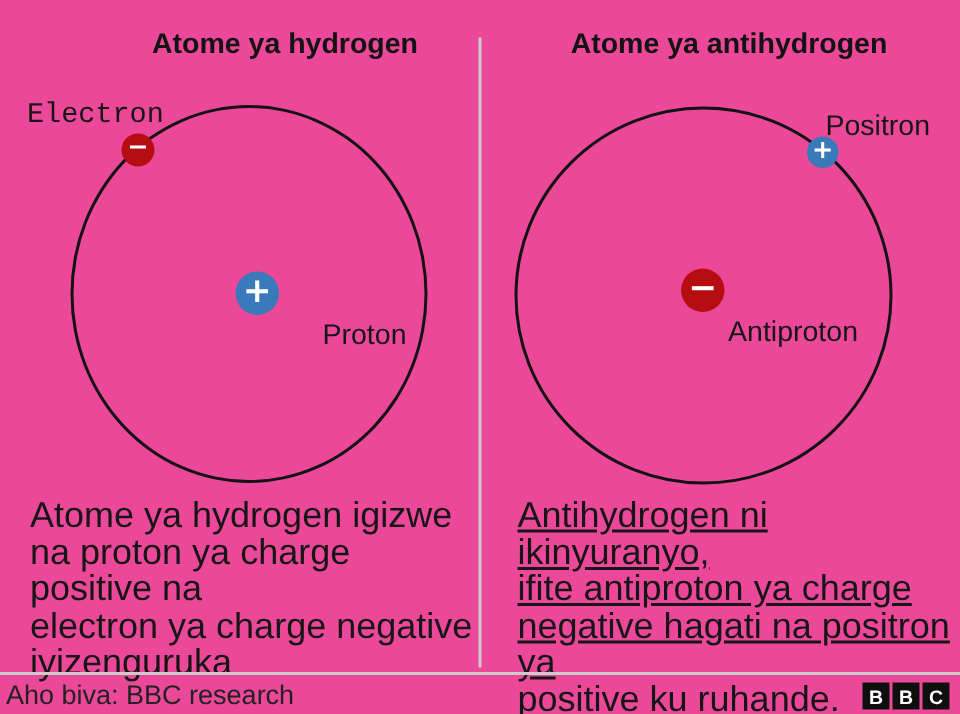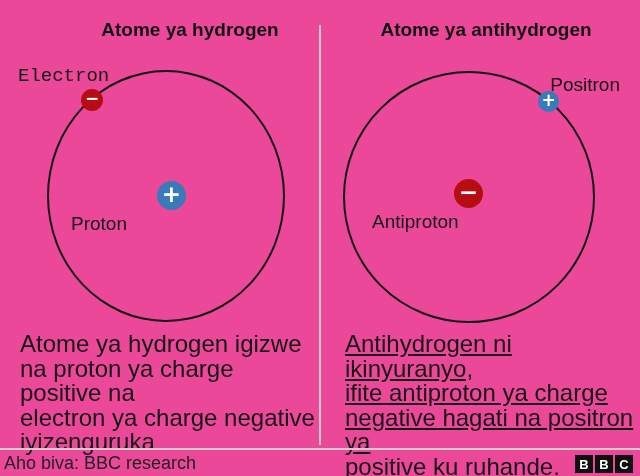--- a/index.html
+++ b/index.html
@@ -22,21 +22,21 @@
     position:absolute;border:2.5px solid #131313;border-radius:50%;
     box-sizing:border-box;background:transparent;
   }
   .orbit-left{left:47px;top:70px;width:238px;height:252px;}
   .orbit-right{left:343px;top:71px;width:252px;height:252px;}
   .plabel{
     position:absolute;font-size:19px;color:#161616;white-space:nowrap;
   }
   .electron-label{left:18px;top:65px;font-family:Liberation Mono, monospace;}
   .positron-label{left:500px;top:62px;width:120px;text-align:right;margin-top:12px;}
-  .nucleus-label{position:absolute;width:200px;text-align:left;font-size:19px;color:#161616;}
+  .nucleus-label{position:absolute;width:200px;text-align:right;font-size:19px;color:#161616;}
   .proton-label{left:71px;top:213px;}
   .antiproton-label{left:372px;top:211px;}
   .particle{
     position:absolute;border-radius:50%;
     display:flex;align-items:center;justify-content:center;
   }
   .particle .glyph{
     font-family:"DejaVu Sans", sans-serif;
     font-weight:bold;color:#ffffff;line-height:1;
     padding-bottom:2px;

